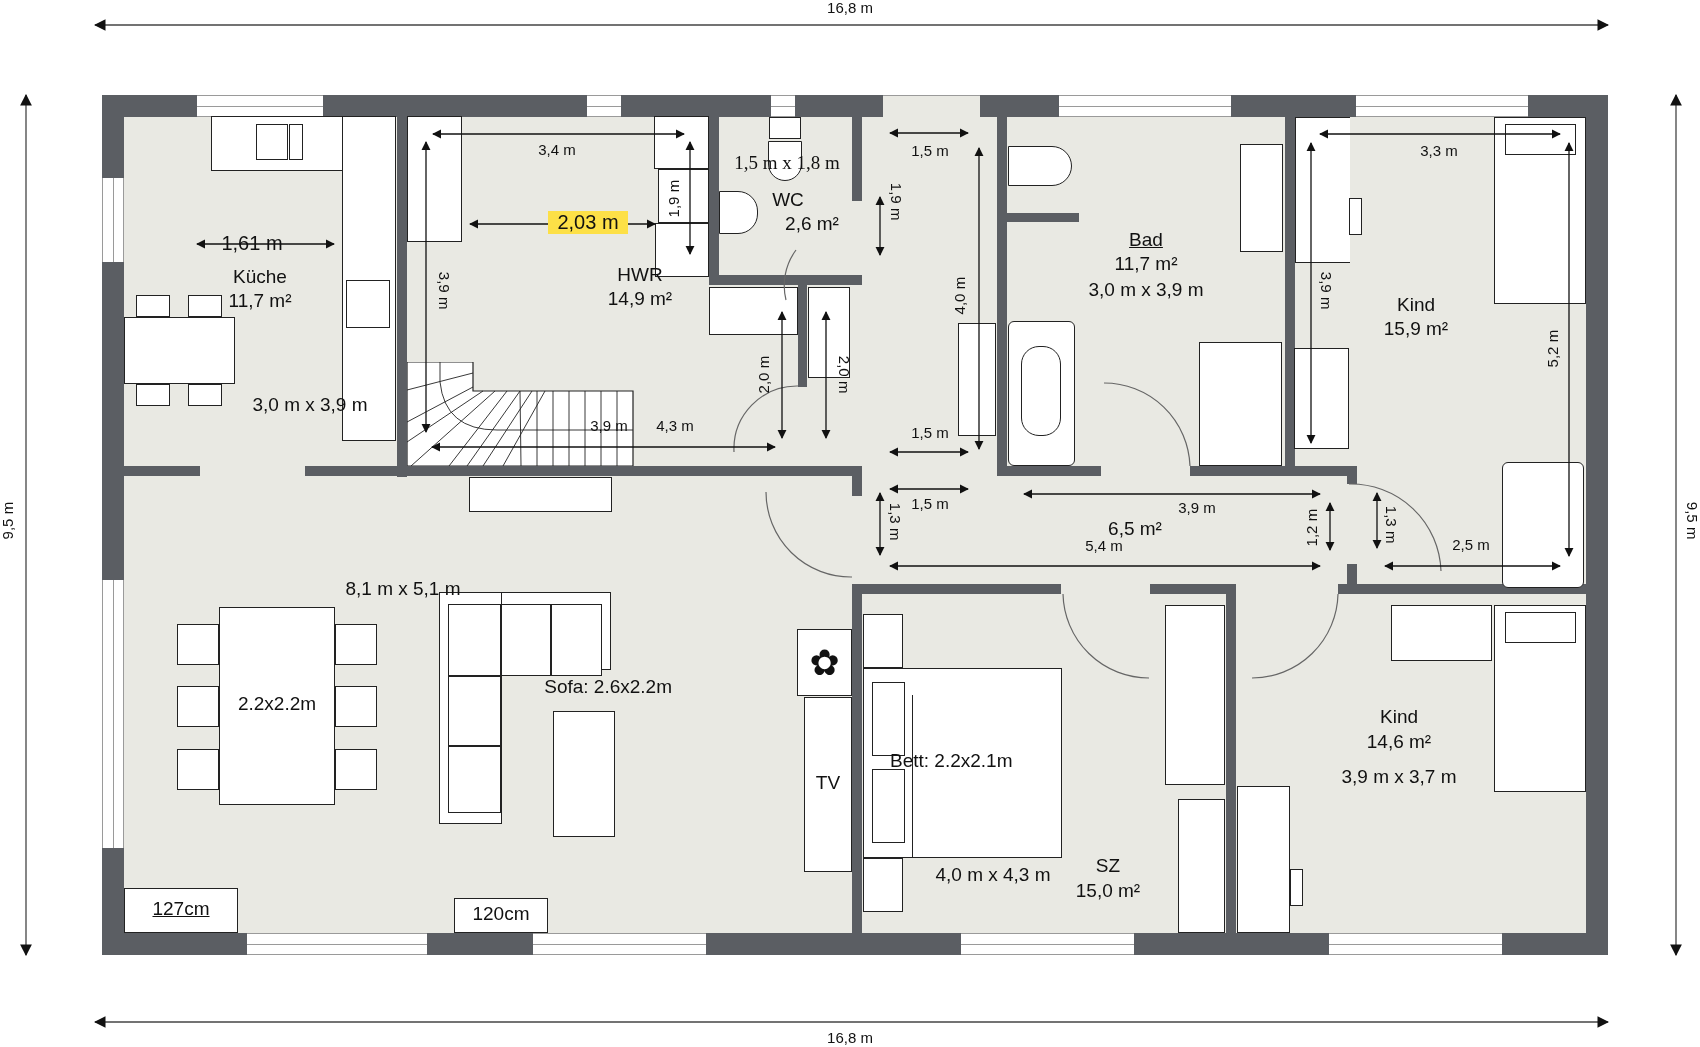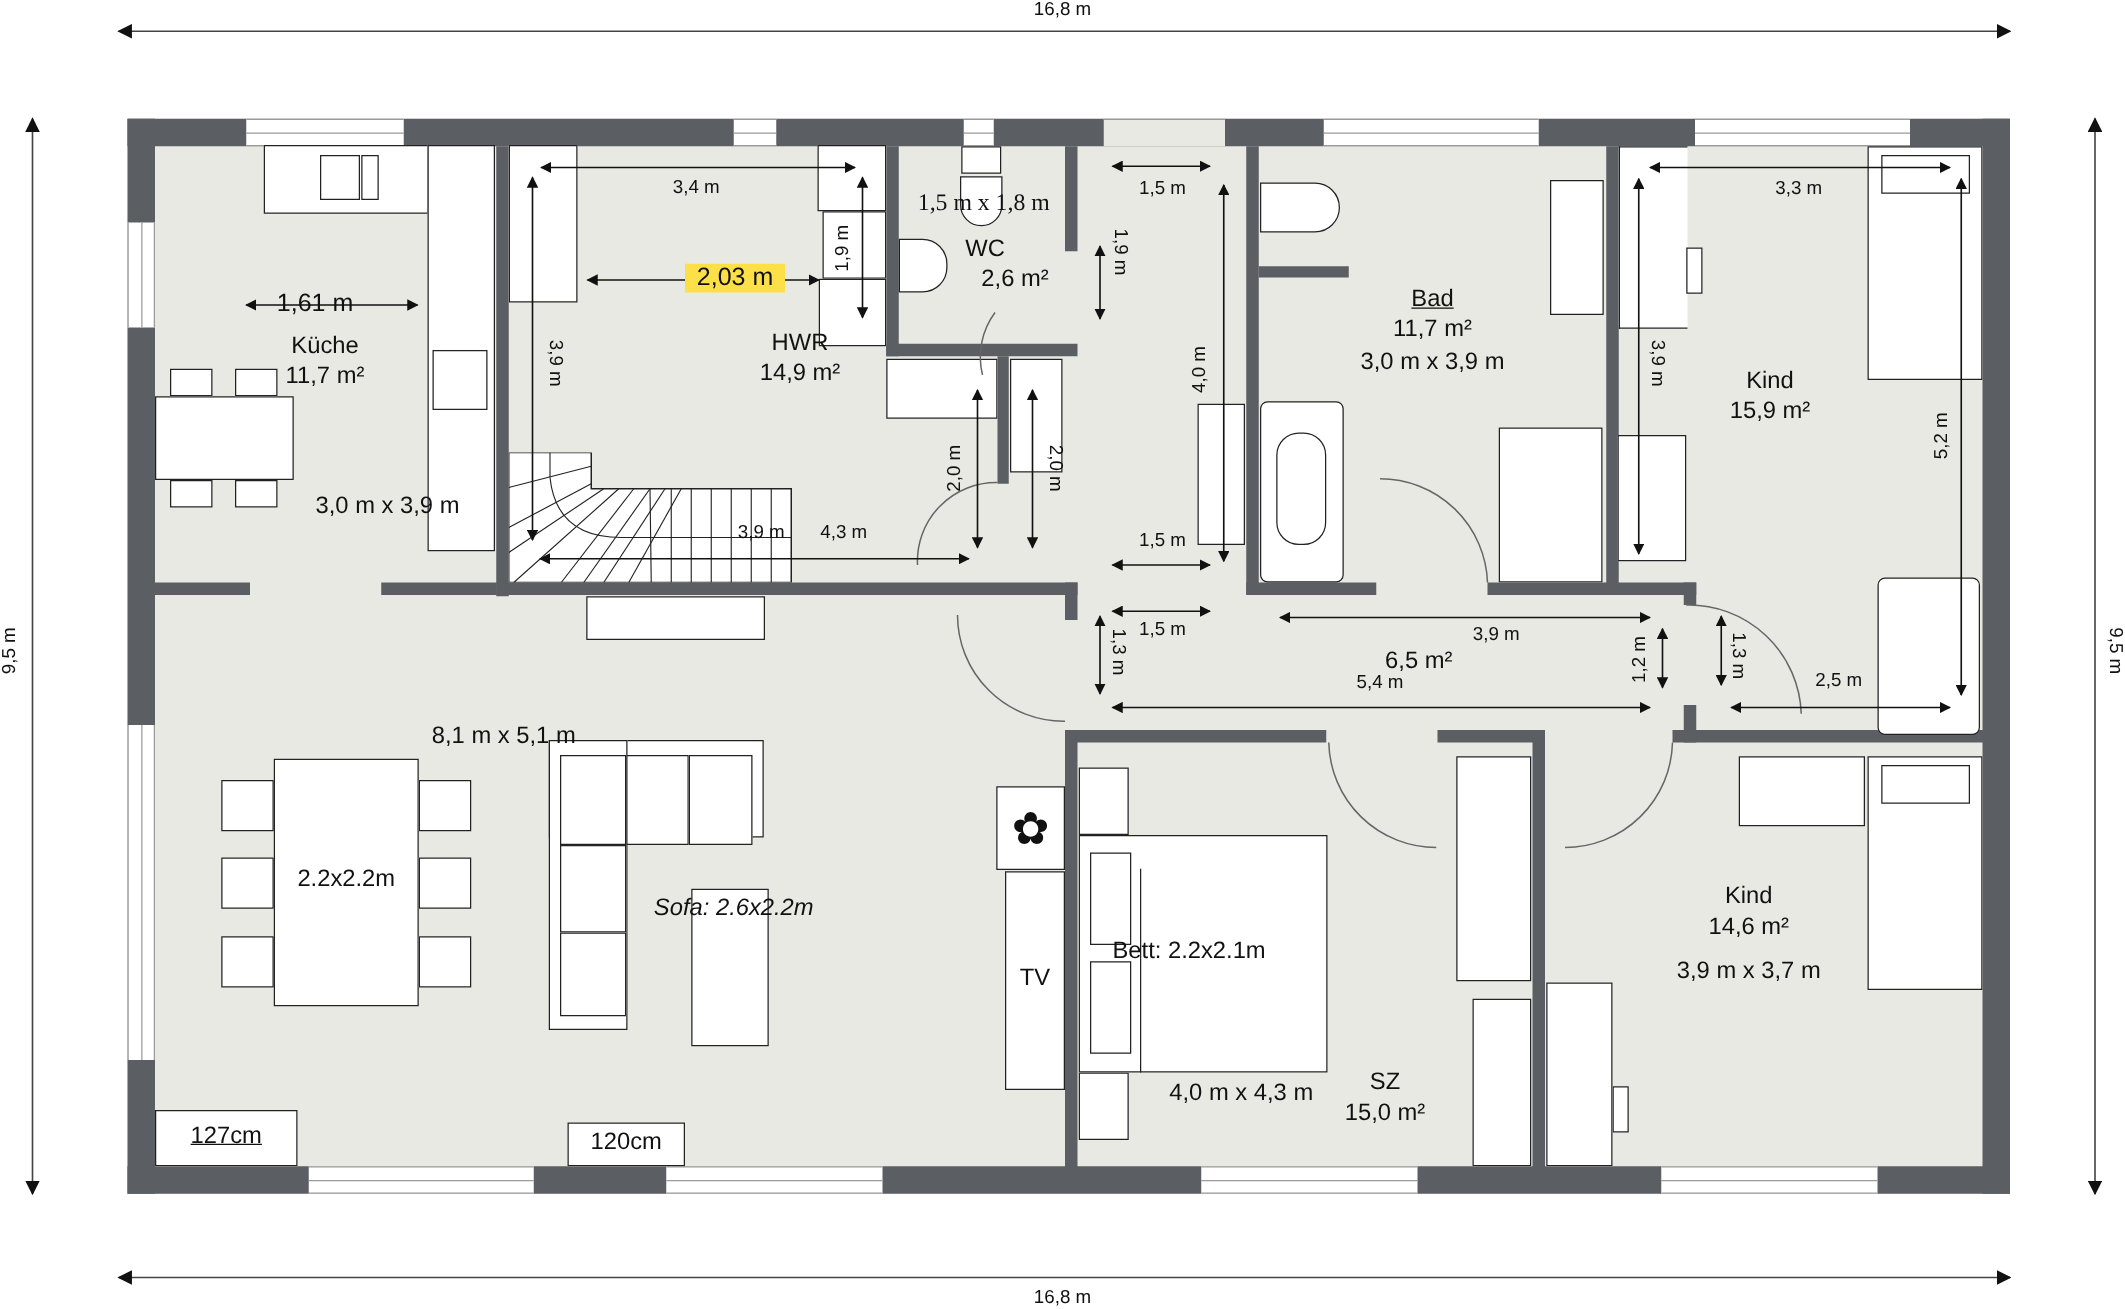--- a/index.html
+++ b/index.html
@@ -264,21 +264,21 @@
 
   <div class="lbl sm" style="left:900px;top:495px;width:60px;">1,5 m</div>
   <div class="lbl sm rot90" style="left:865px;top:513px;width:60px;">1,3 m</div>
   <div class="lbl sm" style="left:1167px;top:499px;width:60px;">3,9 m</div>
   <div class="lbl mid" style="left:1085px;top:504px;width:100px;margin-top:14px;">6,5 m²</div>
   <div class="lbl sm" style="left:1074px;top:537px;width:60px;">5,4 m</div>
   <div class="lbl sm rotm90" style="left:1282px;top:519px;width:60px;">1,2 m</div>
 
   <div class="lbl mid" style="left:323px;top:578px;width:160px;">8,1 m x 5,1 m</div>
   <div class="lbl mid" style="left:217px;top:693px;width:120px;">2.2x2.2m</div>
-  <div class="lbl mid" style="left:502px;top:716px;width:170px;text-align:center;font-style:italic;">Sofa: 2.6x2.2m</div>
+  <div class="lbl mid" style="left:502px;top:676px;width:170px;text-align:right;">Sofa: 2.6x2.2m</div>
   <div class="lbl mid" style="left:808px;top:772px;width:40px;">TV</div>
   <div class="lbl mid" style="left:134px;top:898px;width:94px;text-decoration:underline;">127cm</div>
   <div class="lbl mid" style="left:456px;top:903px;width:90px;">120cm</div>
 
   <div class="lbl mid" style="left:890px;top:750px;width:140px;text-align:left;">Bett: 2.2x2.1m</div>
   <div class="lbl mid" style="left:918px;top:864px;width:150px;">4,0 m x 4,3 m</div>
   <div class="lbl mid" style="left:1068px;top:855px;width:80px;">SZ</div>
   <div class="lbl mid" style="left:1058px;top:880px;width:100px;">15,0 m²</div>
 
   <div class="lbl mid" style="left:1339px;top:706px;width:120px;">Kind</div>

